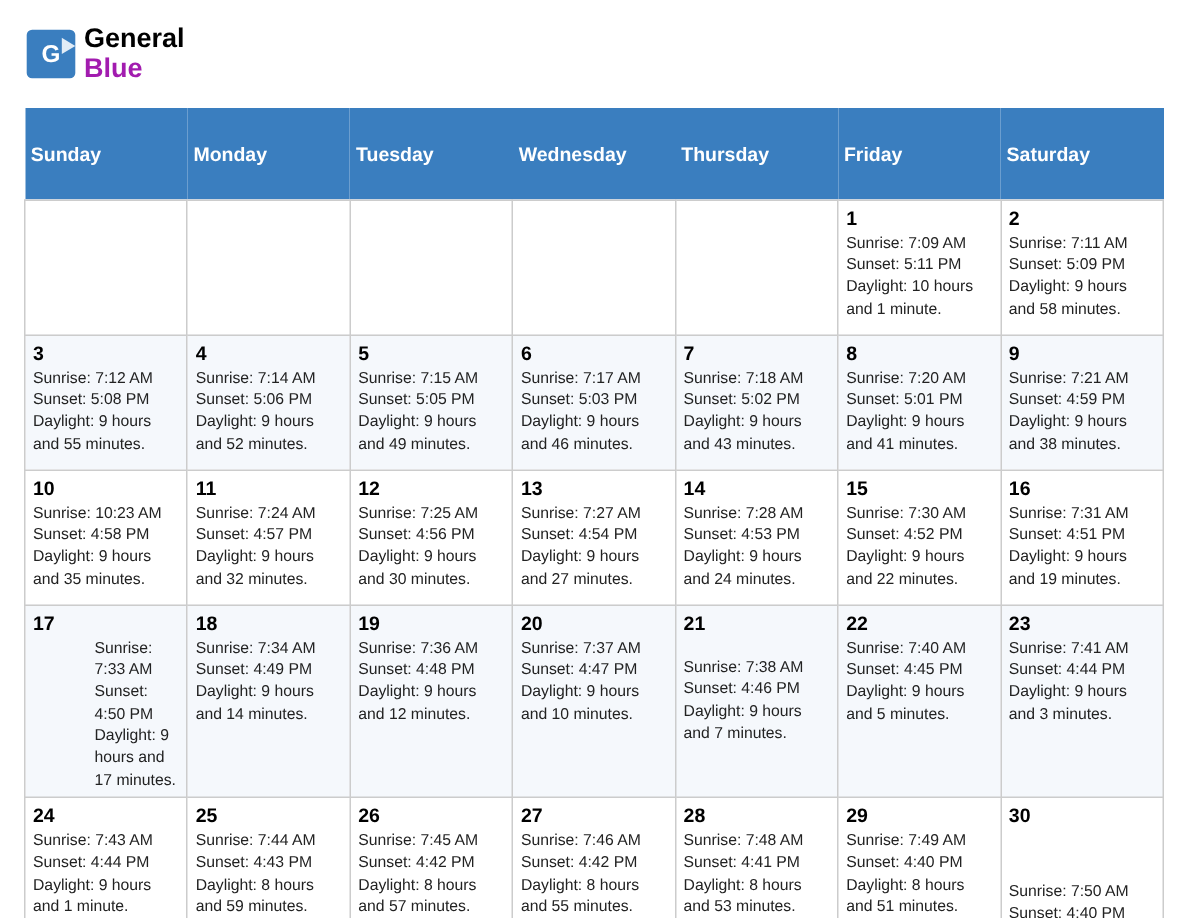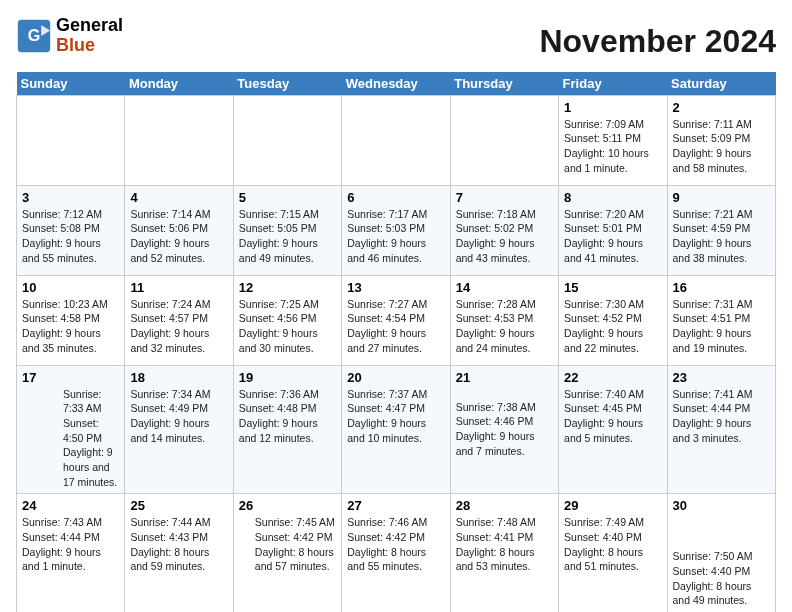--- a/index.html
+++ b/index.html
@@ -49,21 +49,21 @@
       margin-bottom: 8px;
     }
     table {
       width: 100%;
       border-collapse: collapse;
       font-size: 11px;
     }
     thead th {
       background-color: #3a7ebf;
       color: #fff;
-      padding: 4px 4px;
+      padding: 23px 4px;
       text-align: left;
       font-size: 13px;
       font-weight: bold;
     }
     tbody td {
       border: 1px solid #ccc;
       vertical-align: top;
       padding: 4px 5px;
       width: 14.28%;
       height: 90px;
@@ -93,25 +93,24 @@
 <div class="header-row">
   <div class="header-logo">
     <svg class="logo-icon" viewBox="0 0 40 40">
       <rect x="2" y="2" width="36" height="36" rx="4" fill="#3a7ebf"></rect>
       <text x="20" y="26" text-anchor="middle" fill="white" font-size="18" font-weight="bold" font-family="Arial">G</text>
 
       <polygon points="28,8 38,14 28,20" fill="white" opacity="0.85"></polygon>
     </svg>
     <div class="logo-text">
       <div><span>General</span></div>
-      <div><span style="color:#c2410c">Blue</span></div>
+      <div><span style="color:#a21caf">Blue</span></div>
     </div>
   </div>
   <div class="title-block">
-    <div class="month-title">November 2024</div>
   </div>
 </div>
 
 <table>
   <thead>
     <tr id="header-row">
         <th>Sunday</th>
         <th>Monday</th>
         <th>Tuesday</th>
         <th>Wednesday</th>
@@ -280,21 +279,21 @@
 Daylight: 9 hours and 1 minute.</div>
         </td>
         <td>
           <span class="day-num">25</span>
           <div class="day-info" style="white-space: pre-line;">Sunrise: 7:44 AM
 Sunset: 4:43 PM
 Daylight: 8 hours and 59 minutes.</div>
         </td>
         <td>
           <span class="day-num">26</span>
-          <div class="day-info" style="white-space: pre-line; margin-left: 16px;">Sunrise: 7:45 AM
+          <div class="day-info" style="white-space: pre-line;">Sunrise: 7:45 AM
 Sunset: 4:42 PM
 Daylight: 8 hours and 57 minutes.</div>
         </td>
         <td>
           <span class="day-num">27</span>
           <div class="day-info" style="white-space: pre-line;">Sunrise: 7:46 AM
 Sunset: 4:42 PM
 Daylight: 8 hours and 55 minutes.</div>
         </td>
         <td>

